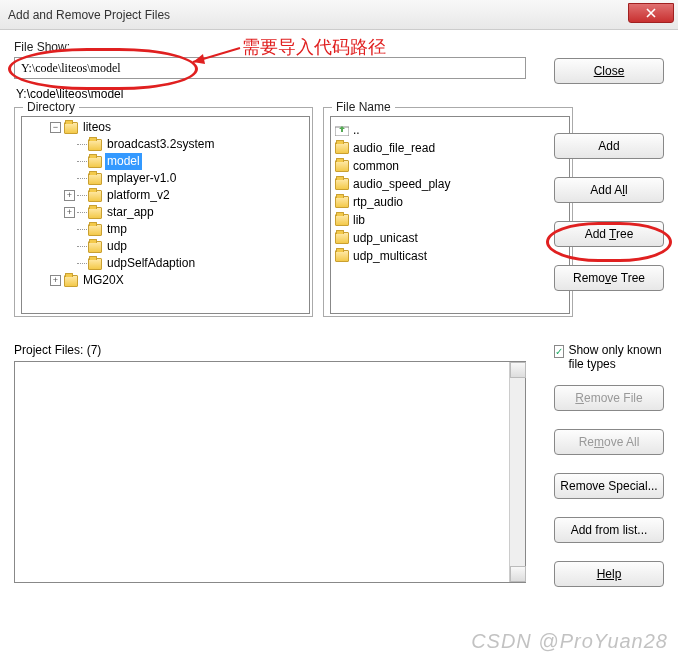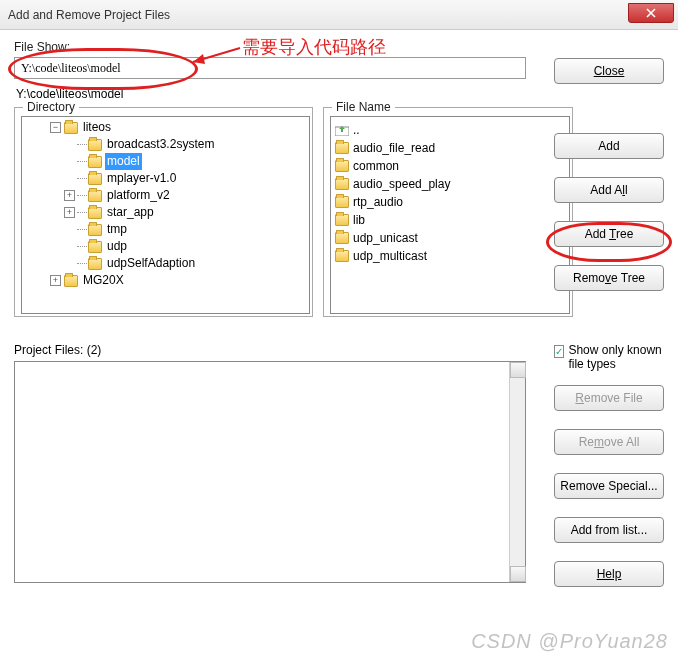--- a/index.html
+++ b/index.html
@@ -198,21 +198,21 @@
         </div>
       </div>
     </div>
   </div>
 
   <div class="hsc">
     <div class="scrollbtn l"></div>
     <div class="scrollbtn r"></div>
   </div>
 
-  <div class="proj-label">Project Files: (2)</div>
+  <div class="proj-label">Project Files: (7)</div>
   <div class="proj-box">
     <div class="vscroll">
       <div class="vbtn t"></div>
       <div class="vbtn b"></div>
     </div>
   </div>
 </div>
 
 <div class="sidebar">
   <div class="btn">

